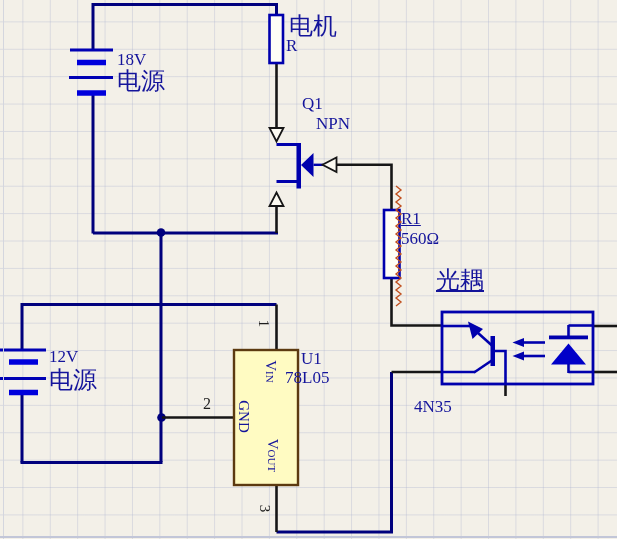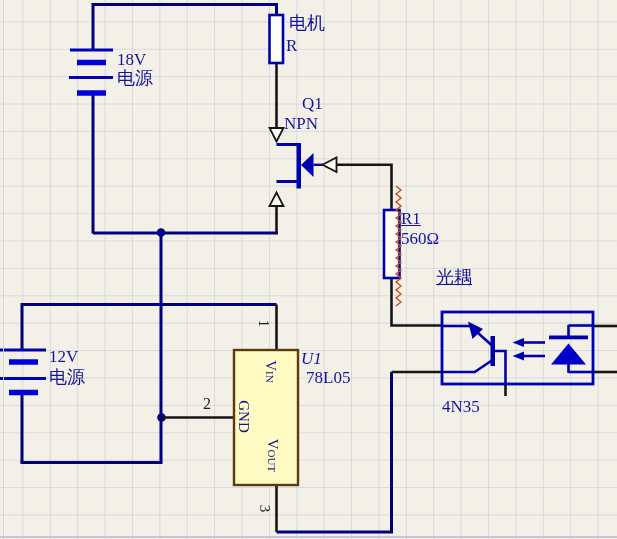--- a/index.html
+++ b/index.html
@@ -10,21 +10,21 @@
     background-color:#f3f0e8;
     background-image:
       linear-gradient(to right, rgba(176,182,208,0.38) 1px, transparent 1px),
       linear-gradient(to bottom, rgba(176,182,208,0.38) 1px, transparent 1px);
     background-size:27.4px 27.4px;
     background-position:-5px -6px;
     font-family:"Liberation Serif","DejaVu Serif",serif;
   }
   #schem{position:absolute;left:0;top:0;}
   .lbl{position:absolute;color:#14149b;font-size:17px;line-height:1.05;white-space:nowrap;}
-  .lbl.cn{font-size:18px;}
+  .lbl.cn{font-size:24px;}
   .pinnum{position:absolute;color:#1d1d1d;font-size:15px;line-height:1;white-space:nowrap;}
   .pinname{position:absolute;color:#14149b;font-size:15px;line-height:1;white-space:nowrap;text-align:center;}
   .rot{transform:rotate(90deg);transform-origin:center center;}
   .sub{font-size:11px;}
   .edge-left{position:absolute;left:3px;top:0;width:1px;height:539px;background:#d4d6de;}
   .edge-bottom{position:absolute;left:0;top:536px;width:617px;height:2px;background:#c2c6d8;}
 </style>
 </head>
 <body>
 
@@ -130,30 +130,30 @@
   <div class="lbl" style="left:117px;top:51px;font-family:Liberation Serif, serif;">18V</div>
   <div class="lbl cn" style="left:117px;top:69px;">电源</div>
 
   <div class="lbl" style="left:49px;top:348px;text-align:center;">12V</div>
   <div class="lbl cn" style="left:49px;top:368px;">电源</div>
 
   <div class="lbl cn" style="left:289px;top:14px;">电机</div>
   <div class="lbl" style="left:286px;top:37px;">R</div>
 
   <div class="lbl" style="left:302px;top:95px;font-family:Liberation Serif, serif;">Q1</div>
-  <div class="lbl" style="left:284px;top:115px;">NPN</div>
+  <div class="lbl" style="left:316px;top:115px;">NPN</div>
 
   <div class="lbl" style="left:401px;top:210px;text-decoration:underline;">R1</div>
   <div class="lbl" style="left:401px;top:230px;">560Ω</div>
 
   <div class="lbl cn" style="left:436px;top:268px;text-decoration:underline;">光耦</div>
-  <div class="lbl" style="left:442px;top:398px;">4N35</div>
+  <div class="lbl" style="left:414px;top:398px;">4N35</div>
 
-  <div class="lbl" style="left:301px;top:350px;font-style:italic;">U1</div>
-  <div class="lbl" style="left:306px;top:369px;">78L05</div>
+  <div class="lbl" style="left:301px;top:350px;">U1</div>
+  <div class="lbl" style="left:285px;top:369px;">78L05</div>
 
   <div class="pinnum rot" style="left:253px;top:316px;width:20px;text-align:center;">1</div>
   <div class="pinnum" style="left:203px;top:396px;font-size:16px;">2</div>
   <div class="pinnum rot" style="left:254px;top:501px;width:20px;text-align:center;">3</div>
 
   <div class="pinname rot" style="left:250px;top:364px;width:40px;">
     <span>V</span><span class="sub">IN</span>
   </div>
   <div class="pinname rot" style="left:220px;top:409px;width:46px;">
     <span>GND</span>

